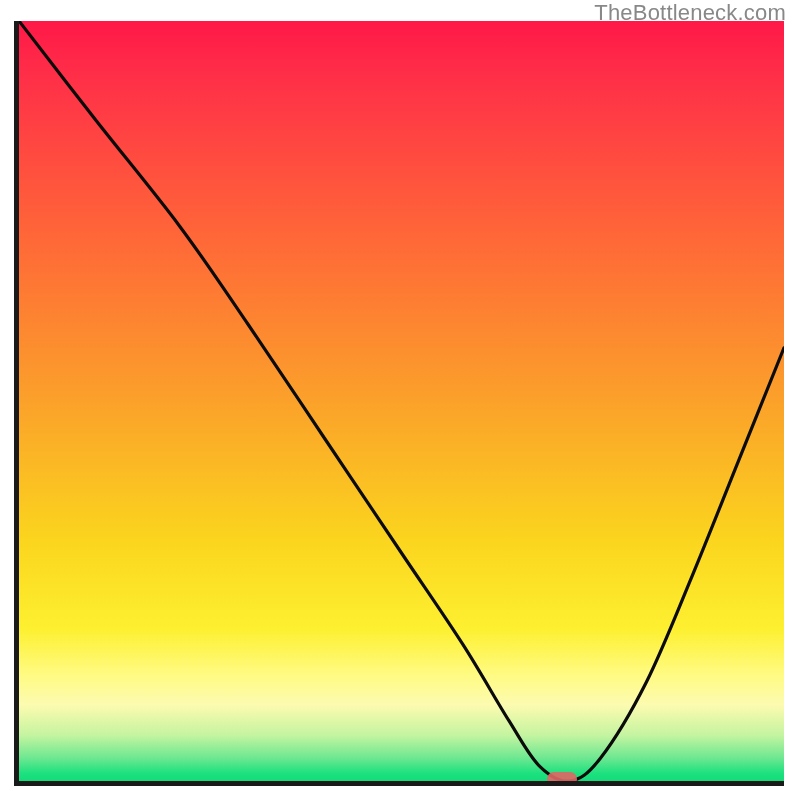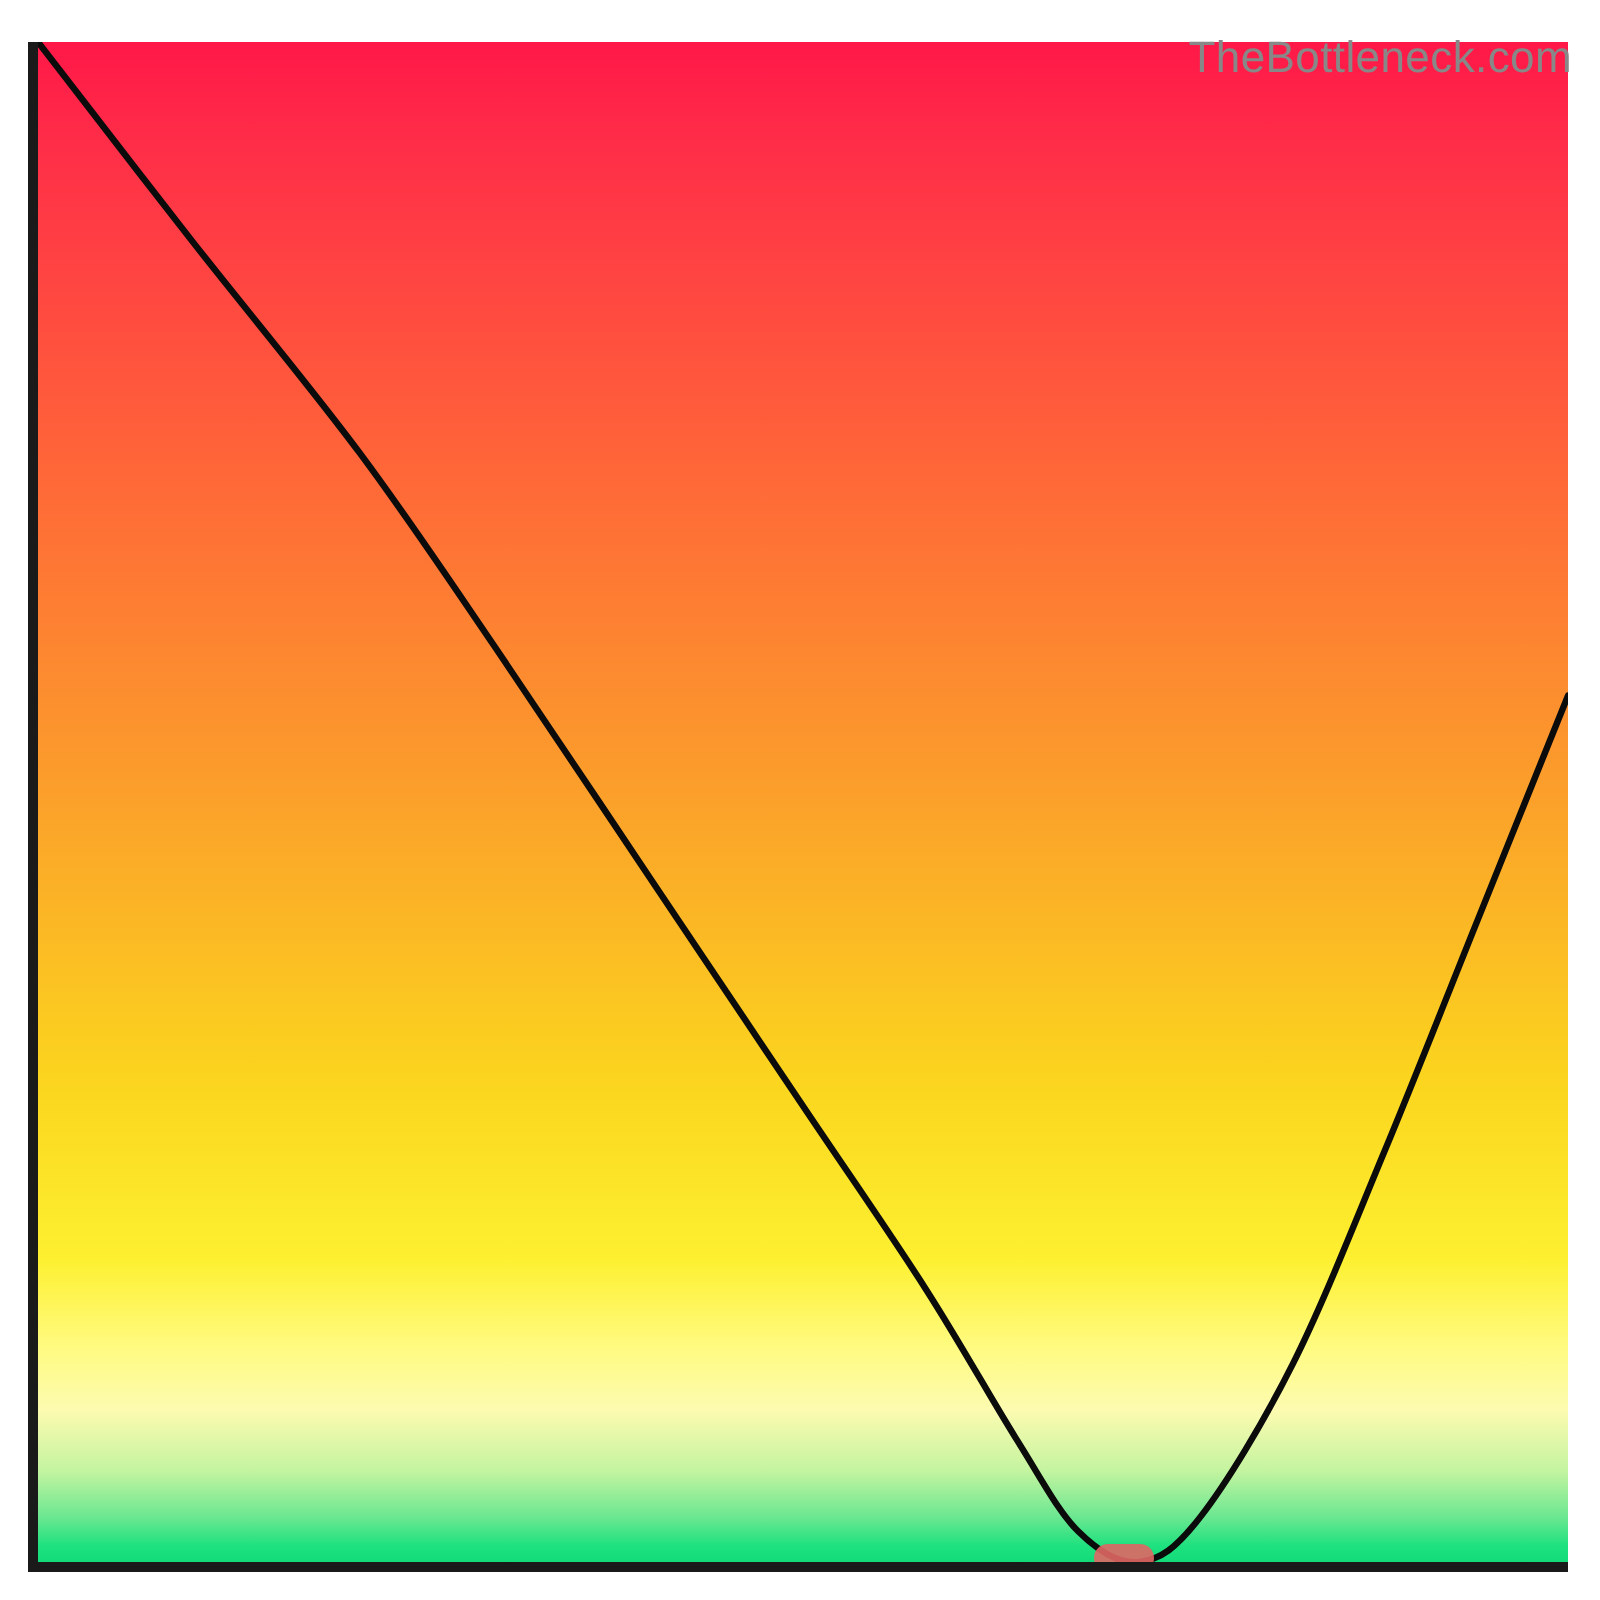--- a/index.html
+++ b/index.html
@@ -6,21 +6,21 @@
     margin: 0;
     padding: 0;
     width: 800px;
     height: 800px;
     background: #ffffff;
     font-family: Arial, Helvetica, sans-serif;
     position: relative;
   }
   .watermark {
     position: absolute;
-    top: 16px;
+    top: 0px;
     right: 14px;
     color: #888888;
     font-size: 22px;
     letter-spacing: 0.2px;
     z-index: 3;
   }
   .plot-area {
     position: absolute;
     left: 19px;
     top: 21px;

